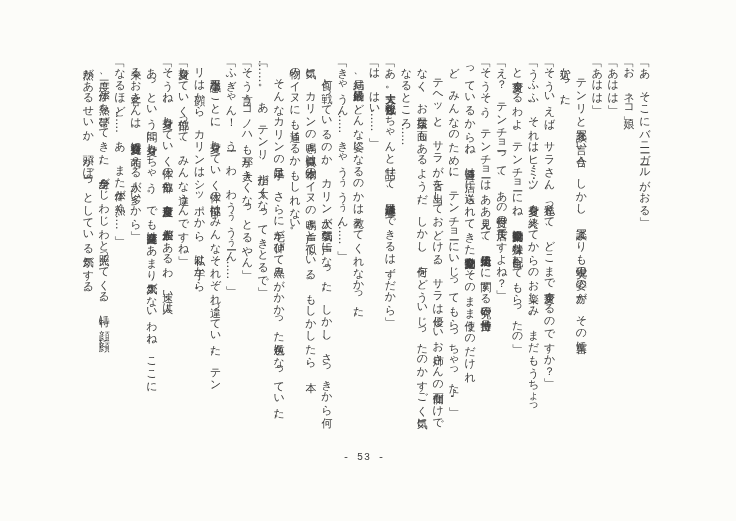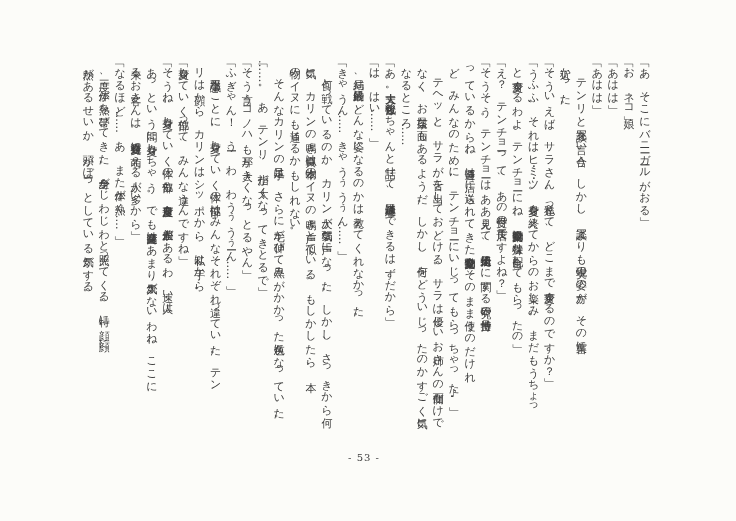--- a/index.html
+++ b/index.html
@@ -36,20 +36,21 @@
   }
   .page-number {
     position: absolute;
     top: 452px;
     left: 0;
     width: 728px; 
     text-align: center;
     font-size: 10px;
     letter-spacing: 1px;
     color: #3d3d3d;
+    font-family: Liberation Mono, monospace;
   }
 </style>
 </head>
 <body>
 
 <div class="sheet">
   <div class="text-block">
     <p class="line">「あ、そこにバニーガールがおる」</p>
     <p class="line">「お、ネコ娘」</p>
     <p class="line">「あはは」</p>

